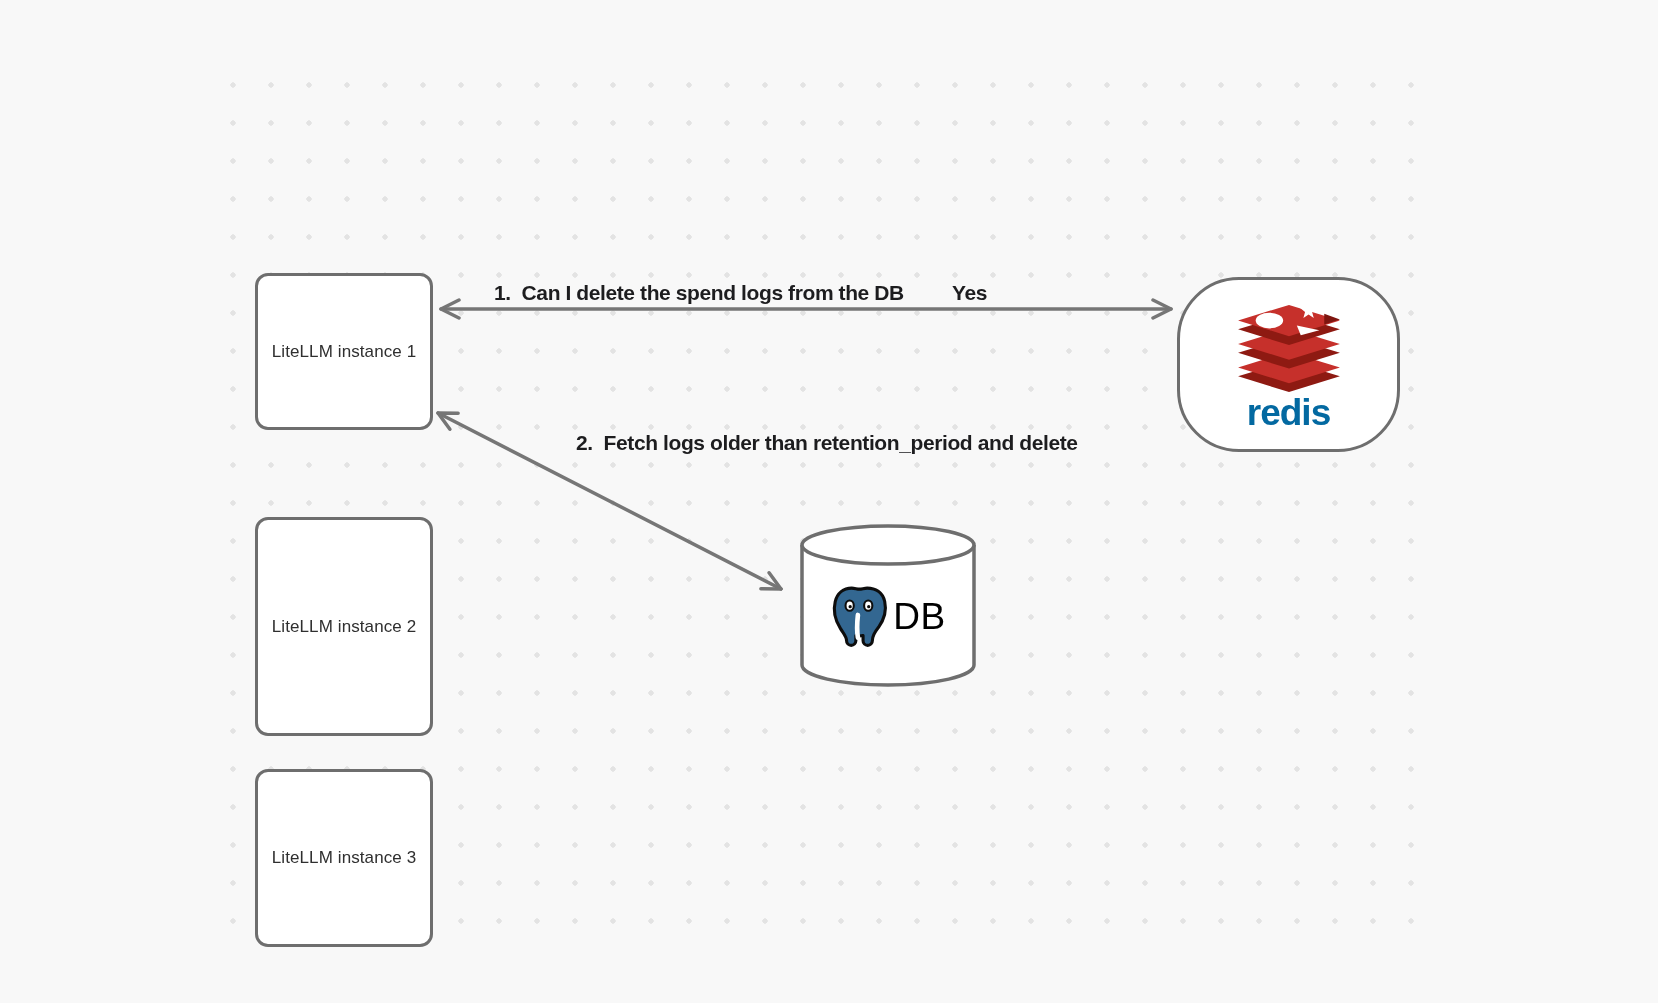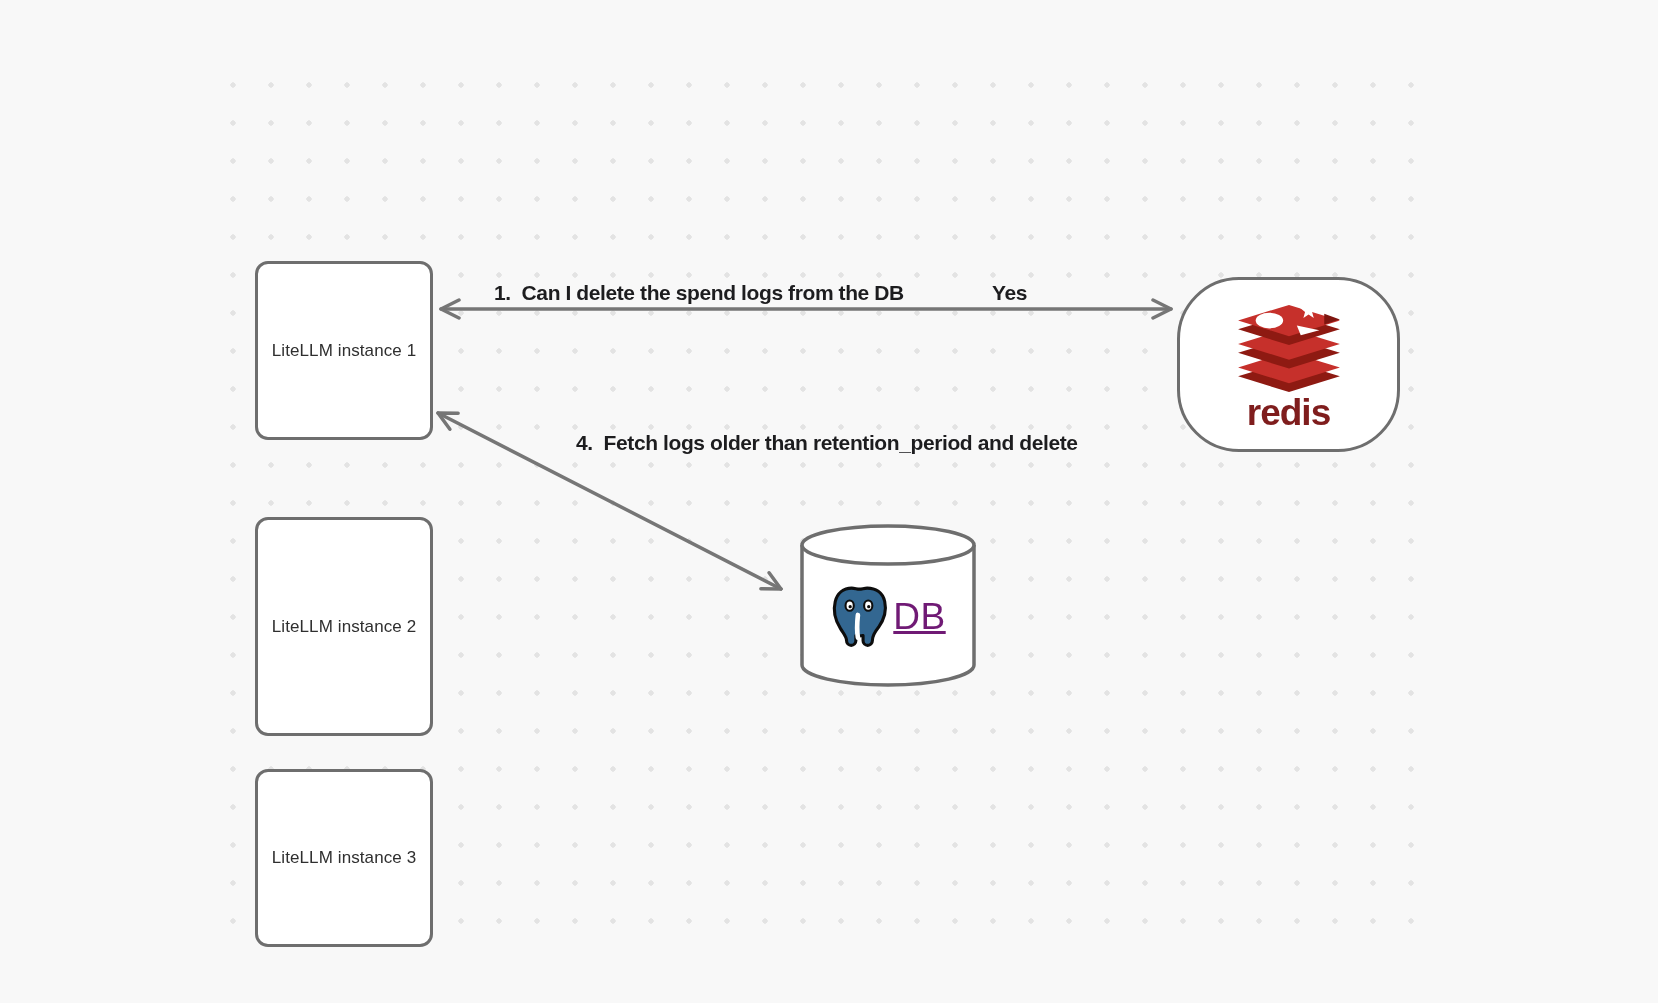--- a/index.html
+++ b/index.html
@@ -6,37 +6,37 @@
   html,body{margin:0;padding:0;background:#f8f8f8;}
   .viewport{position:relative;width:1658px;height:1003px;overflow:hidden;background:#f8f8f8;
             font-family:"Liberation Sans",sans-serif;}
   .dot-grid{position:absolute;left:214px;top:66px;width:1214px;height:872px;
             background-image:radial-gradient(circle,#e3e3e3 2.5px,transparent 2.7px);
             background-size:38px 38px;background-position:0 0;}
   .box{position:absolute;left:255px;width:178px;background:#ffffff;
        border:3.5px solid #6e6e6e;border-radius:13px;box-sizing:border-box;
        display:flex;align-items:center;justify-content:center;}
   .box .lbl{font-size:17px;color:#2f2f2f;letter-spacing:0.1px;}
-  .box1{top:261px;height:179px;}
+  .box1{top:273px;height:157px;}
   .box2{top:517px;height:219px;}
   .box3{top:755px;height:178px;margin-top:14px;}
   .redis-node{position:absolute;left:1177px;top:277px;width:223px;height:175px;
        background:#ffffff;border:3.5px solid #6e6e6e;border-radius:62px;box-sizing:border-box;
        display:flex;flex-direction:column;align-items:center;justify-content:center;gap:1px;}
-  .redis-word{font-size:37px;font-weight:bold;color:#7f1d1d;letter-spacing:-1px;line-height:1;}
+  .redis-word{font-size:37px;font-weight:bold;color:#0369a1;letter-spacing:-1px;line-height:1;}
   .cylinder{position:absolute;left:799px;top:522px;width:178px;height:166px;}
   .cylinder svg.shape{position:absolute;left:0;top:0;}
   .cyl-content{position:absolute;left:0;right:0;top:62px;display:flex;align-items:center;
        justify-content:center;gap:1px;}
-  .db-label{font-size:37px;color:#701a75;letter-spacing:0.5px;text-decoration:underline;}
+  .db-label{font-size:37px;color:#000000;letter-spacing:0.5px;}
   .arrows{position:absolute;left:0;top:0;}
   .arrow-label{position:absolute;font-weight:700;font-size:21px;letter-spacing:-0.4px;
        color:#1d1d1f;white-space:pre;line-height:1.15;text-align:center;}
   .label1{left:494px;top:281px;}
-  .label-yes{left:992px;top:281px;}
+  .label-yes{left:952px;top:281px;}
   .label2{left:576px;top:431px;}
 </style>
 </head>
 <body>
 
 <div class="viewport">
 
   <div class="dot-grid"></div>
 
   <svg class="arrows" width="1658" height="1003" viewBox="0 0 1658 1003">
@@ -95,15 +95,15 @@
         <circle cx="19.5" cy="22" r="1.6" fill="#0d0d0d"></circle>
         <ellipse cx="37" cy="21" rx="4" ry="5" fill="#ffffff" stroke="#0d0d0d" stroke-width="2"></ellipse>
         <circle cx="37.5" cy="22" r="1.6" fill="#0d0d0d"></circle>
       </svg>
       <span class="db-label">DB</span>
     </div>
   </div>
 
   <div class="arrow-label label1">1.  Can I delete the spend logs from the DB</div>
   <div class="arrow-label label-yes">Yes</div>
-  <div class="arrow-label label2">4.  Fetch logs older than retention_period and delete</div>
+  <div class="arrow-label label2">2.  Fetch logs older than retention_period and delete</div>
 
 </div>
 
 </body></html>

